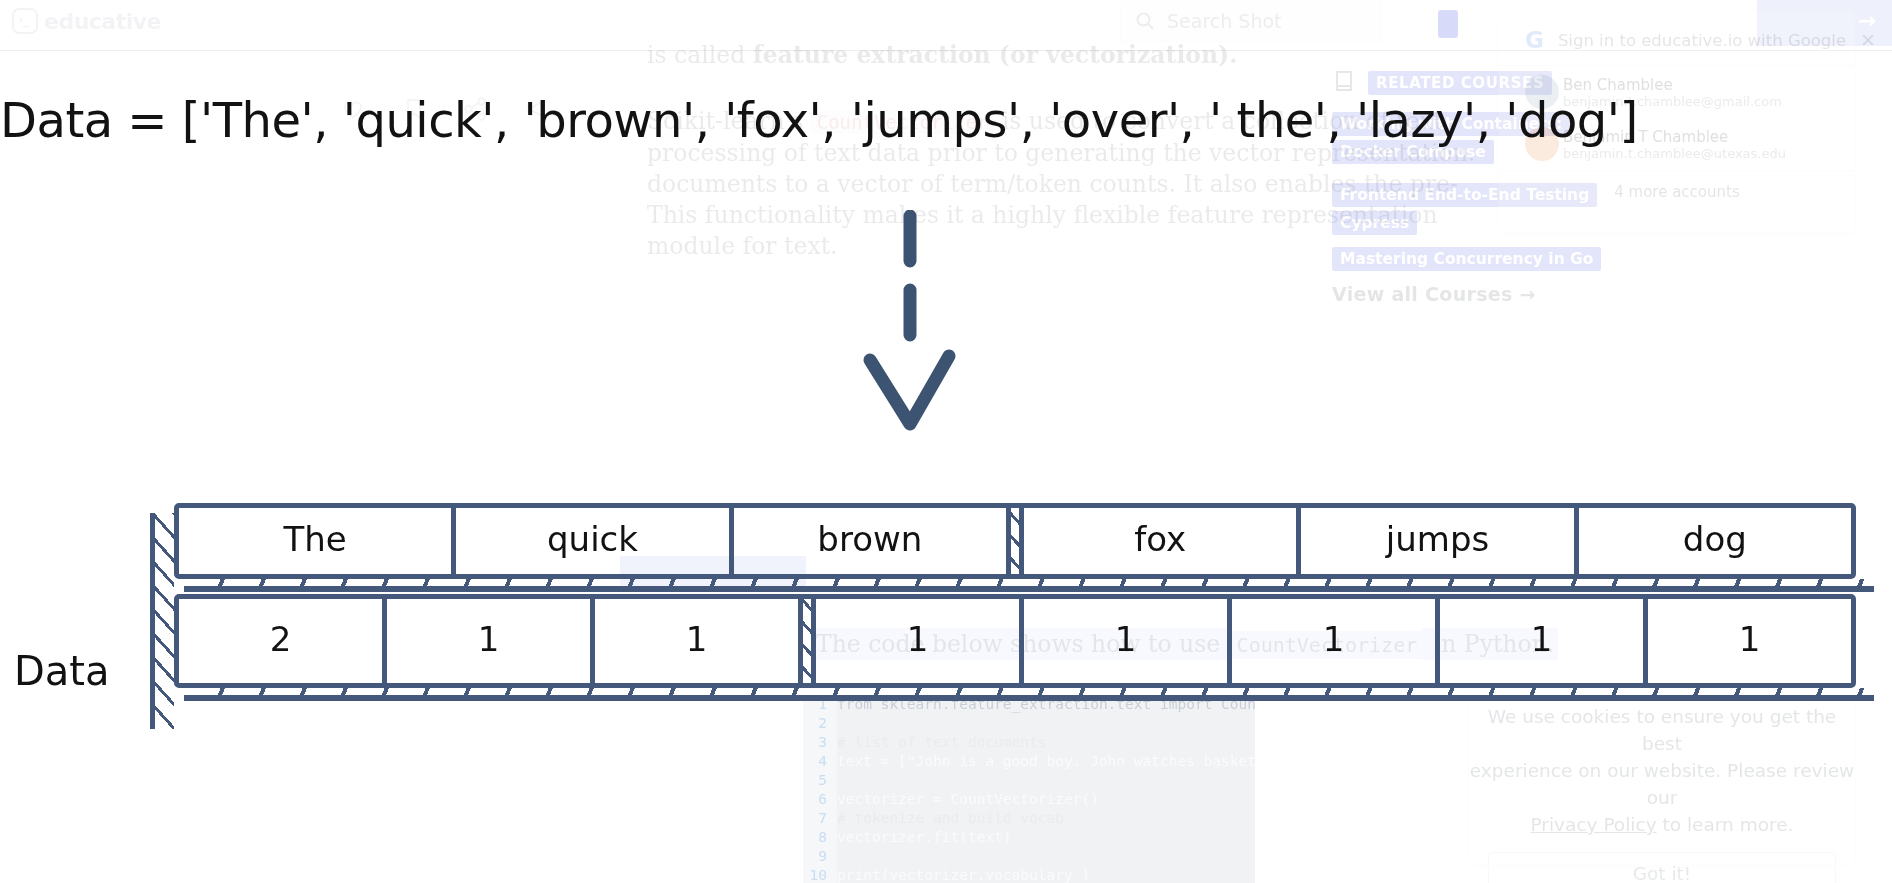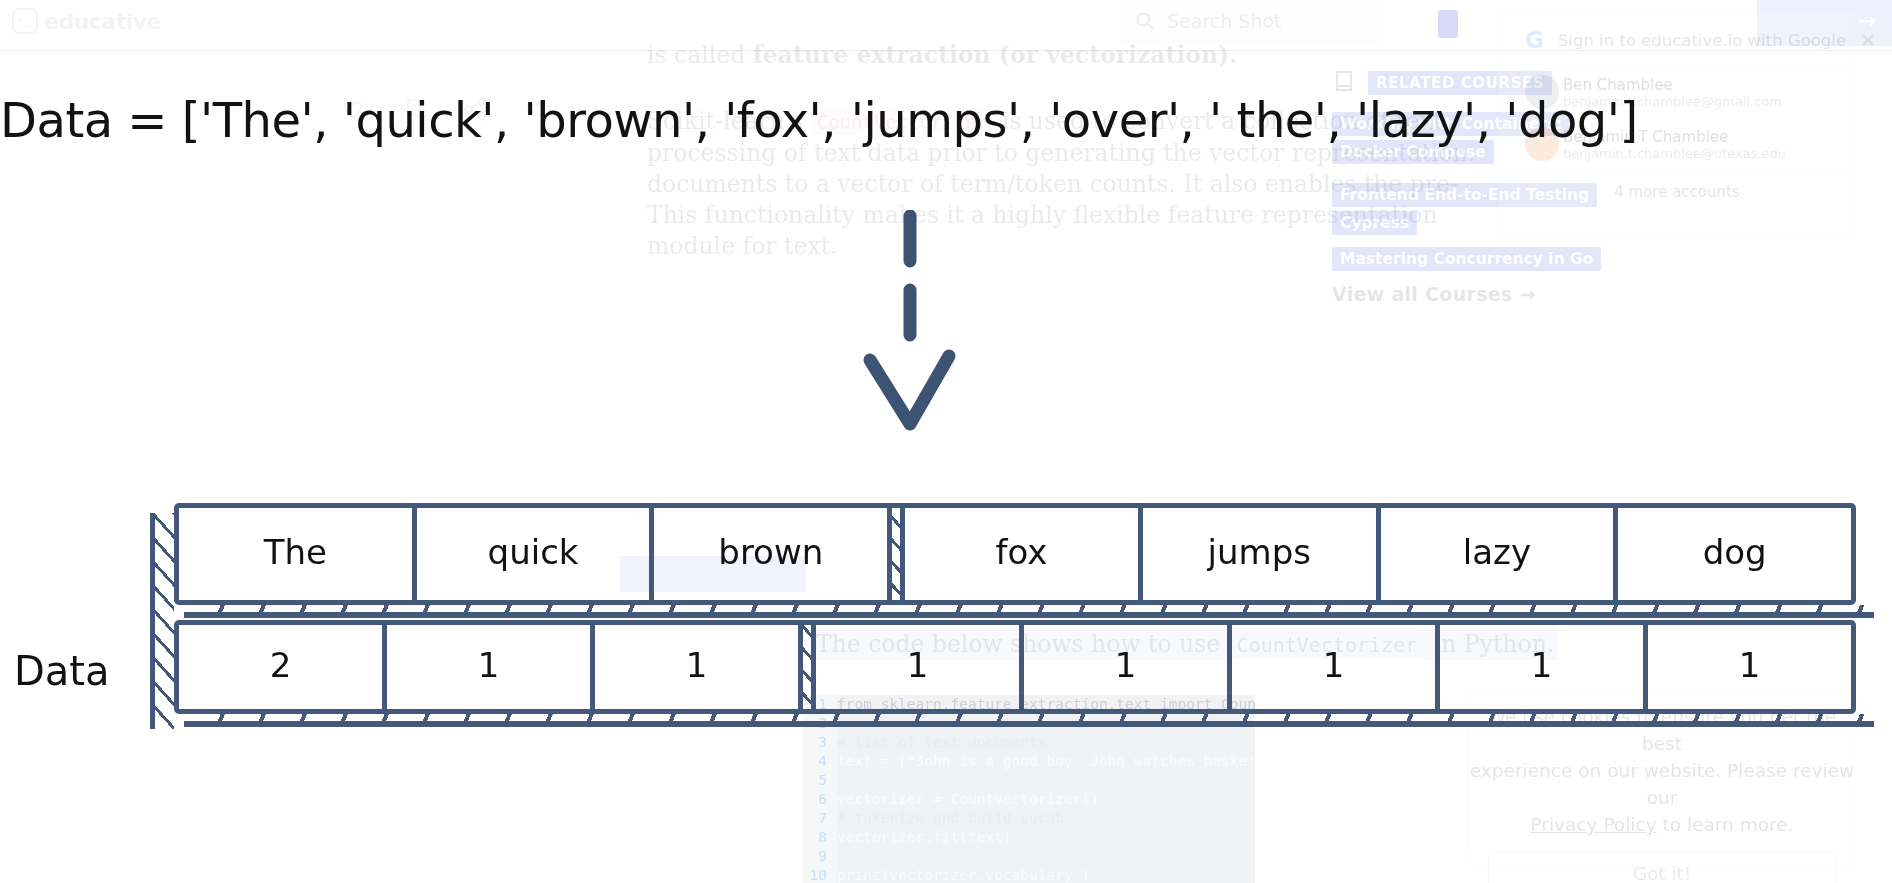--- a/index.html
+++ b/index.html
@@ -86,21 +86,21 @@
   .expr{left:0;top:92px;width:1615px;text-align:center;font-size:48px;color:#121212;
     white-space:nowrap;letter-spacing:-.5px;}
   .arrow-svg{left:848px;top:210px;}
   .row-label{left:14px;top:648px;font-size:40px;color:#121212;}
 
   .vec-table{left:148px;top:503px;width:1714px;}
   .edge{position:absolute;left:2px;top:10px;width:24px;height:216px;border-left:5px solid var(--ink);
     background:repeating-linear-gradient(48deg,transparent 0 13px,var(--ink) 13px 16px);}
   .vrow{position:relative;margin-left:26px;width:1682px;display:flex;
     border:5px solid var(--ink);border-radius:5px;background:transparent;}
-  .vrow.words{height:102px;}
+  .vrow.words{height:76px;}
   .vrow.counts{height:94px;margin-top:2px;}
   .cell{flex:1;display:flex;align-items:center;justify-content:center;
     border-right:5px solid var(--ink);font-size:34px;color:#121212;padding-bottom:4px;}
   .cell:last-child{border-right:none;}
   .seam{flex:none;width:18px;margin:-5px 0;border-left:5px solid var(--ink);border-right:5px solid var(--ink);
     background:repeating-linear-gradient(48deg,transparent 0 12px,var(--ink) 12px 15px);}
   .tstrip{margin-left:36px;width:1690px;height:13px;border-bottom:6px solid var(--ink);
     background:repeating-linear-gradient(112deg,transparent 0 34px,var(--ink) 34px 38px);}
 </style>
 </head>
@@ -261,21 +261,20 @@
 <div class="abs fg vec-table">
   <div class="edge"></div>
 
   <div class="vrow words">
     <div class="cell">The</div>
     <div class="cell">quick</div>
     <div class="cell" style="border-right:none;">brown</div>
     <div class="seam"></div>
     <div class="cell">fox</div>
     <div class="cell">jumps</div>
-    <div class="cell">lazy</div>
     <div class="cell">dog</div>
   </div>
   <div class="tstrip"></div>
 
   <div class="vrow counts">
     <div class="cell">2</div>
     <div class="cell">1</div>
     <div class="cell" style="border-right:none;">1</div>
     <div class="seam"></div>
     <div class="cell">1</div>

